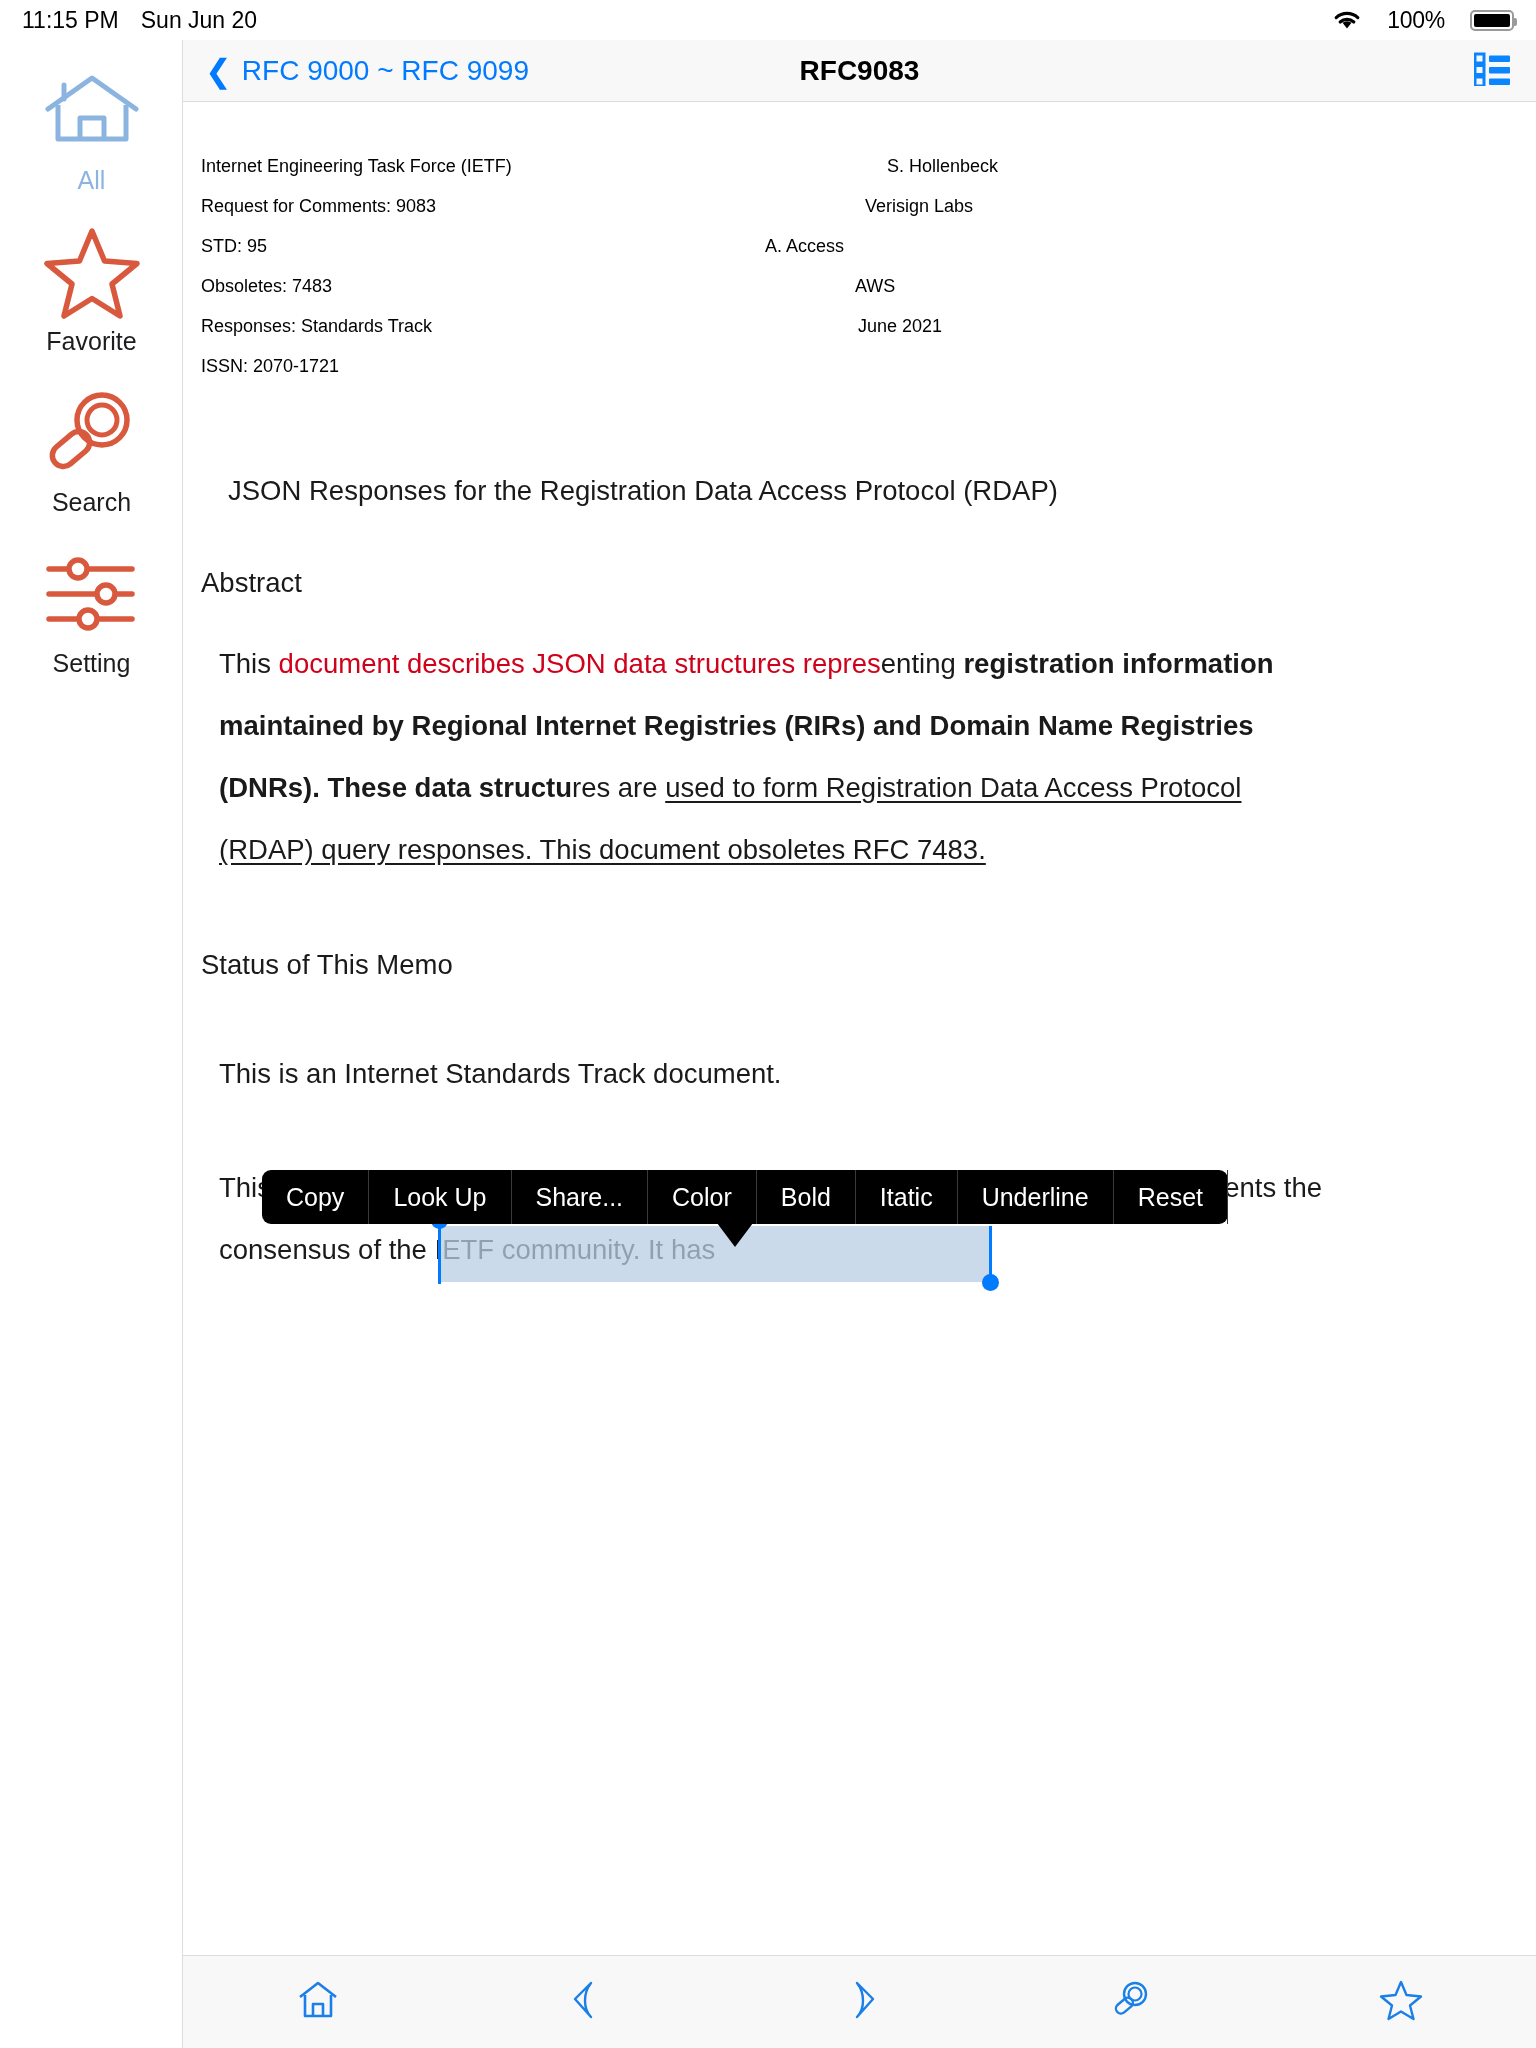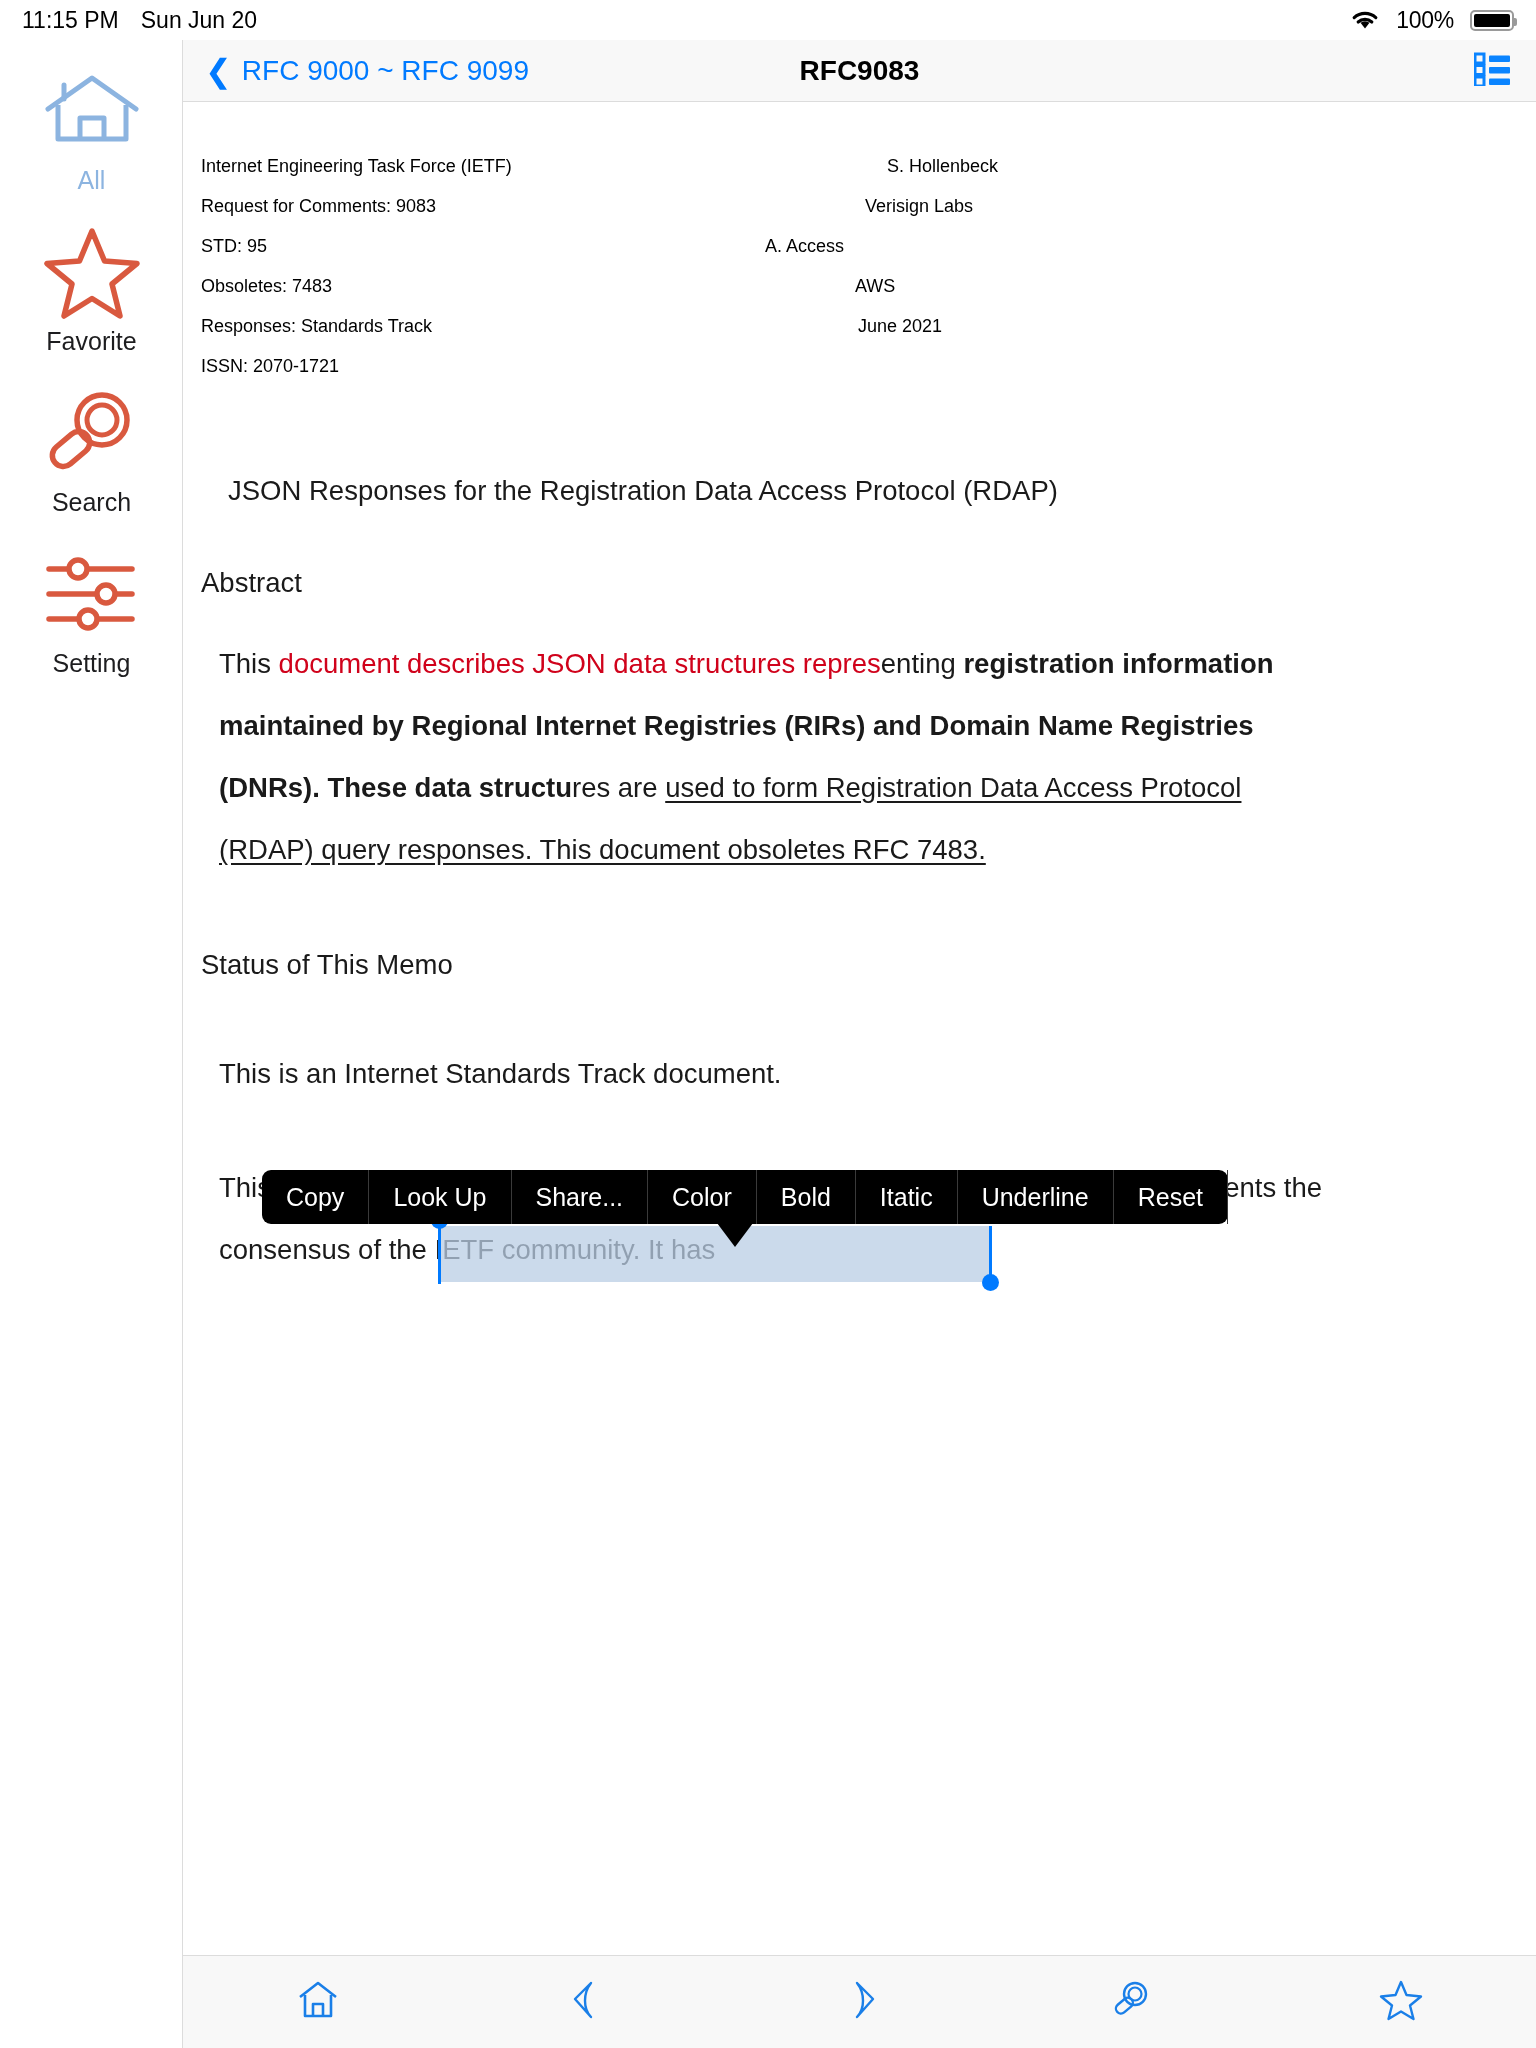--- a/index.html
+++ b/index.html
@@ -15,21 +15,21 @@
   .statusbar {
     position: absolute; top: 0; left: 0;
     width: 1536px; height: 40px;
     display: flex; align-items: center;
     padding: 0 22px;
     background: #ffffff;
     font-size: 23px; color: #000;
   }
   .statusbar .sb-left { display: flex; align-items: center; gap: 22px; }
   .statusbar .sb-right {
-    margin-left: auto; display: flex; align-items: center; gap: 16px;
+    margin-left: auto; display: flex; align-items: center; gap: 25px;
   }
   .wifi-ico { display:block; }
   .batt-pct { font-size: 23px; letter-spacing: -0.3px; }
   .batt {
     position: relative; width: 44px; height: 21px;
     border: 2px solid #9a9a9a; border-radius: 5px;
     display:flex; align-items:center; padding:2px;
   }
   .batt::after {
     content:""; position:absolute; right:-5px; top:6px;

